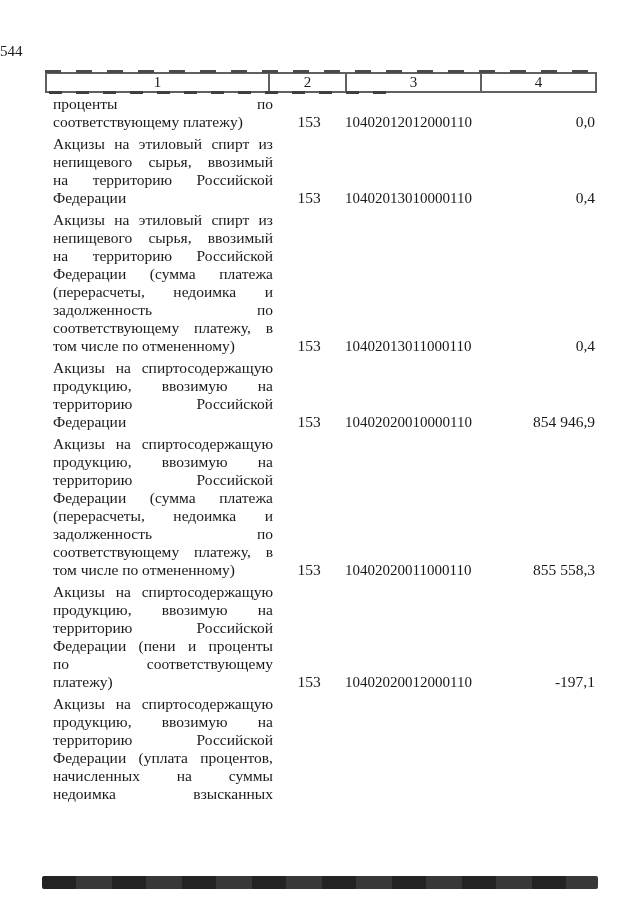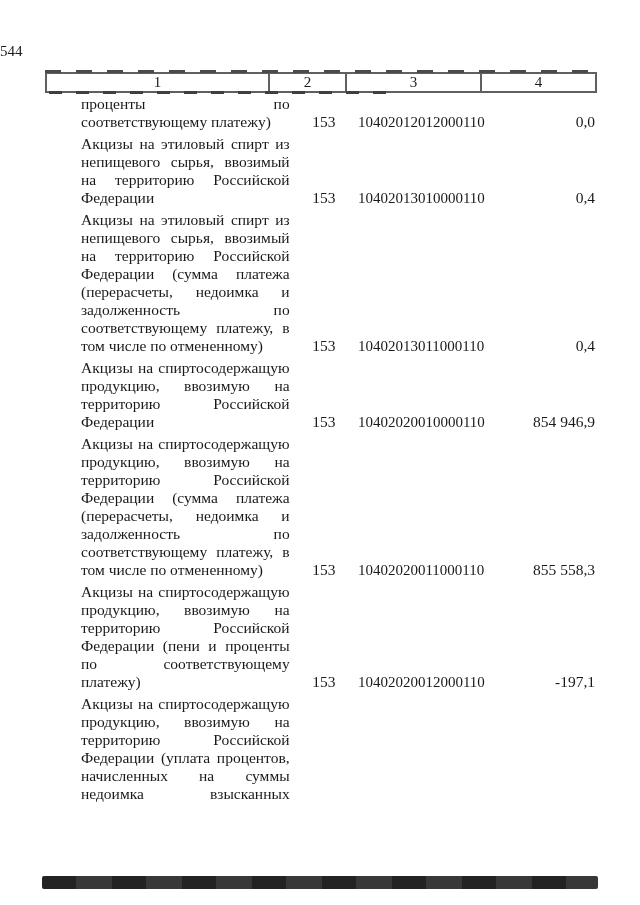--- a/index.html
+++ b/index.html
@@ -33,21 +33,21 @@
   }
   .th+.th{border-left:2px solid #606060;}
   .th1{width:221px;}
   .th2{width:77px;}
   .th3{width:135px;}
   .th4{flex:1;}
   .tbody{margin-top:2px;}
   .row{display:flex;align-items:flex-end;margin-bottom:4px;}
   .c1{
     width:228px;box-sizing:border-box;padding-left:8px;
-    font-size:15.5px;line-height:18px;margin-left:28px;
+    font-size:15.5px;line-height:18px;
   }
   .c1 .ln{min-height:18px;}
   .c1 .jl{text-align:justify;text-align-last:justify;}
   .c2{width:72px;text-align:center;font-size:15.5px;line-height:18px;}
   .c3{width:135px;font-size:15px;line-height:18px;white-space:nowrap;}
   .c4{width:117px;box-sizing:border-box;padding-right:2px;text-align:right;
       font-size:15.5px;line-height:18px;white-space:nowrap;}
   
   .scan-strip{
     position:absolute;left:42px;top:876px;width:556px;height:13px;

